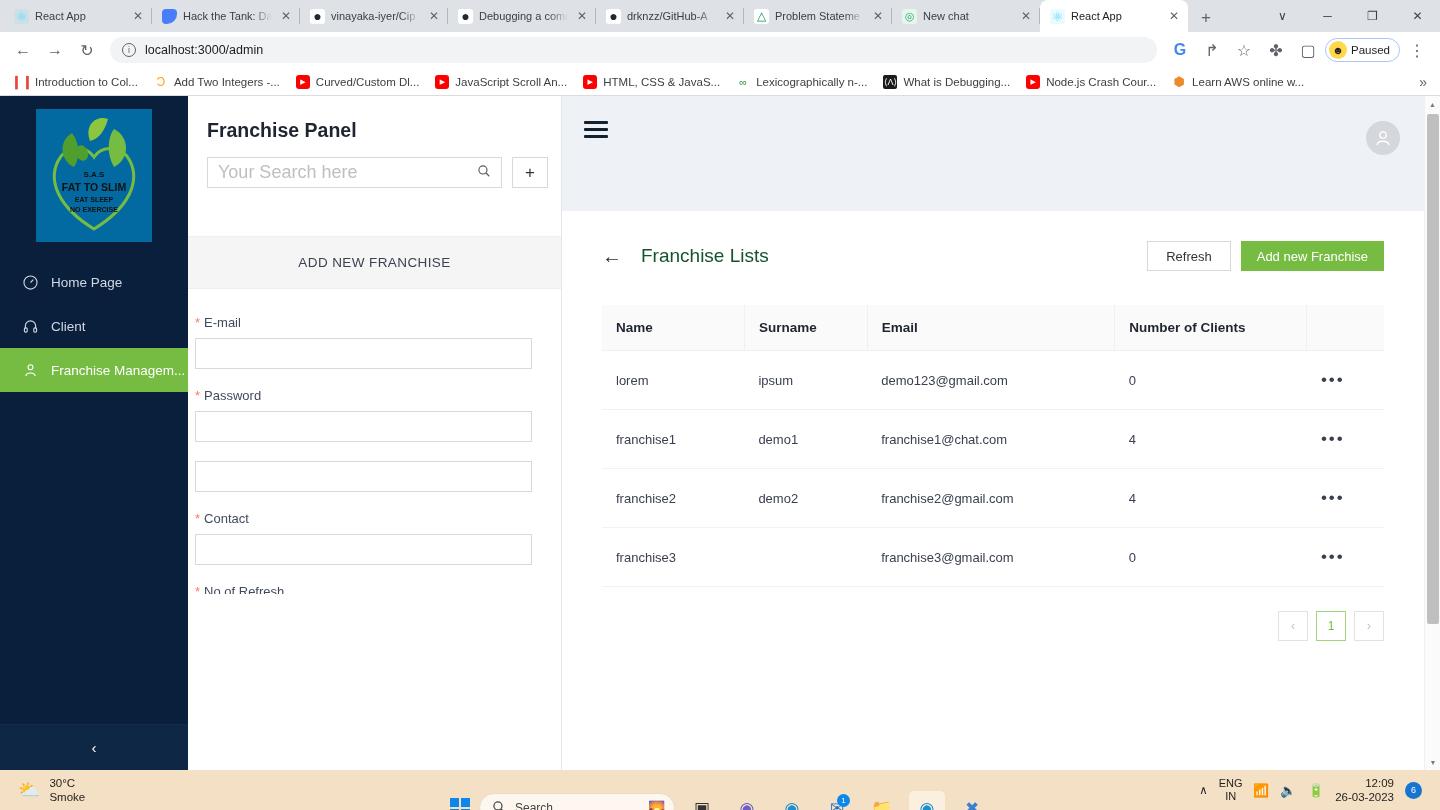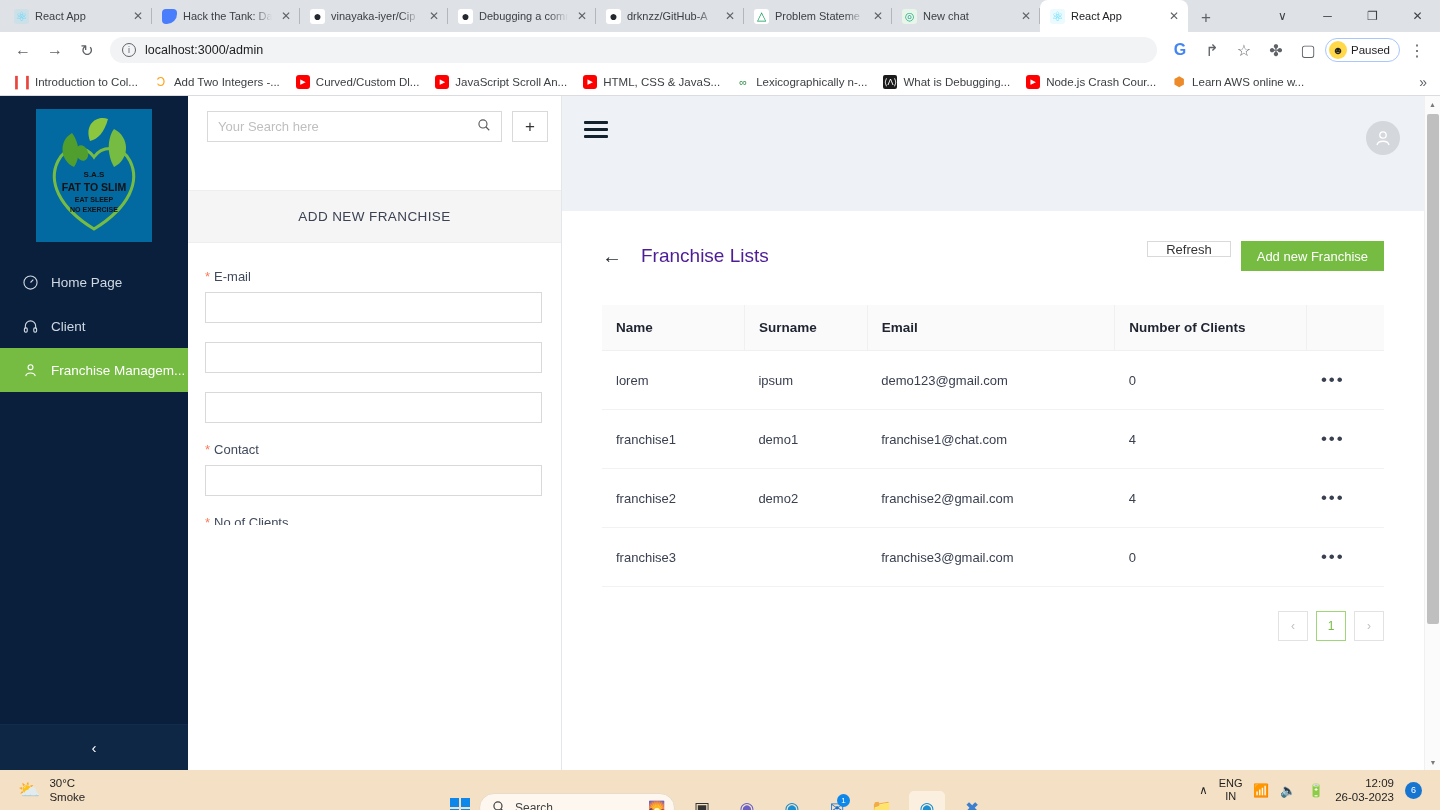--- a/index.html
+++ b/index.html
@@ -140,37 +140,37 @@
     position: absolute; left: 188px; top: 0; width: 374px; height: 674px;
     background: #fff; border-right: 1px solid #e4e6e9; overflow: hidden;
   }
   .mp-title { font-size: 19.5px; font-weight: bold; color: #1f2430; padding: 23px 0 0 19px; }
   .mp-searchrow { display: flex; gap: 10px; padding: 15px 0 0 19px; }
   .mp-search {
     width: 295px; height: 31px; border: 1px solid #d9d9d9; background: #fff;
     display: flex; align-items: center; padding: 0 10px; font-size: 12.5px;
   }
   .mp-search input {
-    border: 0; outline: 0; flex: 1; font-size: 13px;
+    border: 0; outline: 0; flex: 1; font-size: 18px;
     font-family: "Liberation Sans", sans-serif; color: #333;
   }
   .mp-search input::placeholder { color: #bfbfbf; }
   .mp-search .mag { color: #595959; font-size: 13px; }
   .mp-add {
     width: 36px; height: 31px; border: 1px solid #d9d9d9; background: #fff;
     display: flex; align-items: center; justify-content: center;
     font-size: 17px; color: #333;
   }
   .mp-sectionhdr {
     margin-top: 48px; height: 53px; background: #f5f5f5;
     border-top: 1px solid #eceef0; border-bottom: 1px solid #eceef0;
     display: flex; align-items: center; justify-content: center;
     font-size: 13.5px; color: #3b4252; letter-spacing: .4px;
   }
-  .form { padding: 26px 19px 0 17px; }
+  .form { padding: 26px 19px 0 7px; }
   .fld { margin-bottom: 19px; }
   .fld-label { font-size: 13px; color: #404a5c; margin-bottom: 8px; }
   .req { color: #ff7a59; font-size: 13px; margin-right: 4px; }
   .fld input {
     width: 337px; height: 31px; border: 1px solid #d9d9d9; background: #fff;
     outline: none; padding: 0 9px; font-size: 13px;
     font-family: "Liberation Sans", sans-serif;
   }
   .fld-cut { overflow: hidden; height: 10px; }
 
@@ -185,24 +185,24 @@
   }
   .hamburger { display: flex; flex-direction: column; gap: 4px; width: 24px; }
   .hamburger span { display: block; height: 3px; background: #14212e; border-radius: 1px; }
   .avatar {
     margin-left: auto; width: 34px; height: 34px; border-radius: 50%;
     background: #d4d7dc; display: flex; align-items: center; justify-content: center;
   }
   .panel { padding: 30px 40px 0 40px; }
   .panel-head { display: flex; align-items: center; }
   .back-arrow { font-size: 20px; color: #1f2430; margin-right: 19px; }
-  .panel-title { font-size: 19px; color: #4c1d95; }
+  .panel-title { font-size: 19px; color: #14532d; }
   .panel-actions { margin-left: auto; display: flex; gap: 10px; }
   .btn-refresh {
-    height: 16px; padding: 0 18px; border: 1px solid #d9d9d9; background: #fff;
+    height: 30px; padding: 0 18px; border: 1px solid #d9d9d9; background: #fff;
     font-size: 13px; color: #333; display: flex; align-items: center;
     font-family: "Liberation Sans", sans-serif;
   }
   .btn-add {
     height: 30px; padding: 0 16px; border: 0; background: #76bc43; color: #fff;
     font-size: 13px; display: flex; align-items: center;
     font-family: "Liberation Sans", sans-serif;
   }
 
   table { width: 100%; border-collapse: collapse; margin-top: 34px; }
@@ -447,20 +447,21 @@
                 <path d="M3 14 C3.5 9.5 12.5 9.5 13 14" fill="none" stroke="currentColor" stroke-width="1.2"></path>
               </svg>
           </span>
           <span>Franchise Managem...</span>
         </div>
       </div>
       <div class="sb-collapse">‹</div>
     </div>
 
     <div class="midpanel">
+      <div class="mp-title">Franchise Panel</div>
       <div class="mp-searchrow">
         <div class="mp-search">
           <input type="text" placeholder="Your Search here" style="">
           <span class="mag">
             <svg width="14" height="14" viewBox="0 0 16 16">
                 <circle cx="6.8" cy="6.8" r="4.6" fill="none" stroke="currentColor" stroke-width="1.3"></circle>
                 <path d="M10.3 10.3 L14 14" stroke="currentColor" stroke-width="1.3"></path>
               </svg>
           </span>
         </div>
@@ -469,34 +470,37 @@
       <div class="mp-sectionhdr">ADD NEW FRANCHISE</div>
 
       <div class="form">
         <div class="fld">
           <div class="fld-label">
             <span class="req">*</span><span>E-mail</span>
           </div>
           <input type="text" style="">
         </div>
         <div class="fld">
+          <div class="fld-label">
+            <span class="req">*</span><span>Password</span>
+          </div>
           <input type="password" style="">
         </div>
         <div class="fld">
           <input type="text" style="">
         </div>
         <div class="fld">
           <div class="fld-label">
             <span class="req">*</span><span>Contact</span>
           </div>
           <input type="text" style="">
         </div>
         <div class="fld fld-cut">
           <div class="fld-label">
-            <span class="req">*</span><span>No of Clients</span>
+            <span class="req">*</span><span>No of Refresh</span>
           </div>
         </div>
       </div>
     </div>
 
     <div class="content">
       <div class="topbar">
         <div class="hamburger">
           <span></span>
             <span></span>

